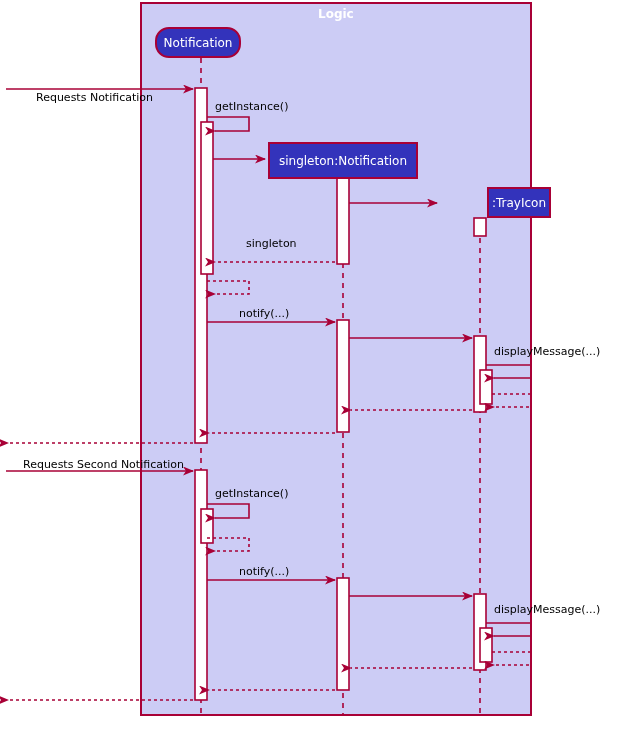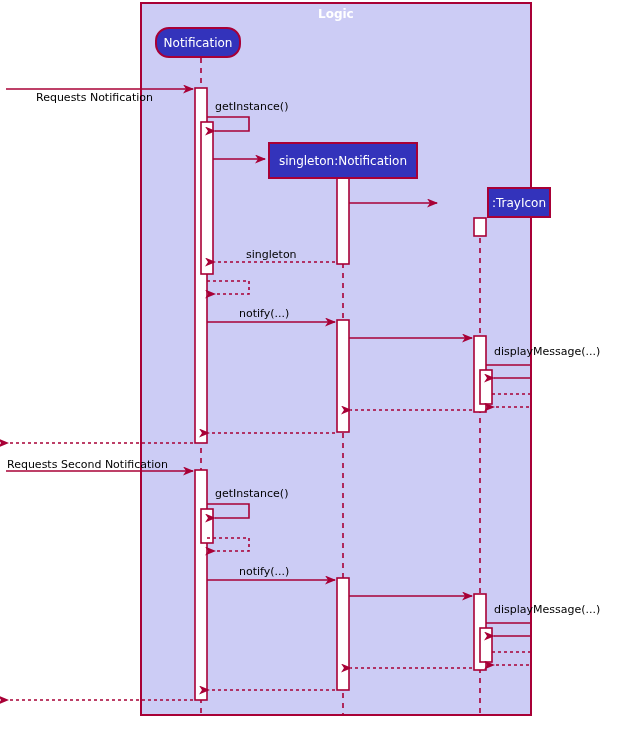--- a/index.html
+++ b/index.html
@@ -148,27 +148,27 @@
   </div>
 
   <div class="pbox" style="left:443px;top:187px;width:64px;height:31px;margin-left:44px;">
     <span>:TrayIcon</span>
   </div>
 
   <div class="lbl" style="left:36px;top:92px;">Requests Notification</div>
 
   <div class="lbl" style="left:215px;top:101px;">getInstance()</div>
 
-  <div class="lbl" style="left:246px;top:249px;">singleton</div>
+  <div class="lbl" style="left:246px;top:238px;">singleton</div>
 
   <div class="lbl" style="left:239px;top:308px;">notify(...)</div>
 
   <div class="lbl" style="left:494px;top:346px;">displayMessage(...)</div>
 
-  <div class="lbl" style="left:7px;top:459px;text-align:right;">Requests Second Notification</div>
+  <div class="lbl" style="left:23px;top:459px;text-align:right;">Requests Second Notification</div>
 
   <div class="lbl" style="left:215px;top:488px;">getInstance()</div>
 
   <div class="lbl" style="left:239px;top:566px;">notify(...)</div>
 
   <div class="lbl" style="left:494px;top:604px;">displayMessage(...)</div>
 
 </div>
 
 </body></html>

